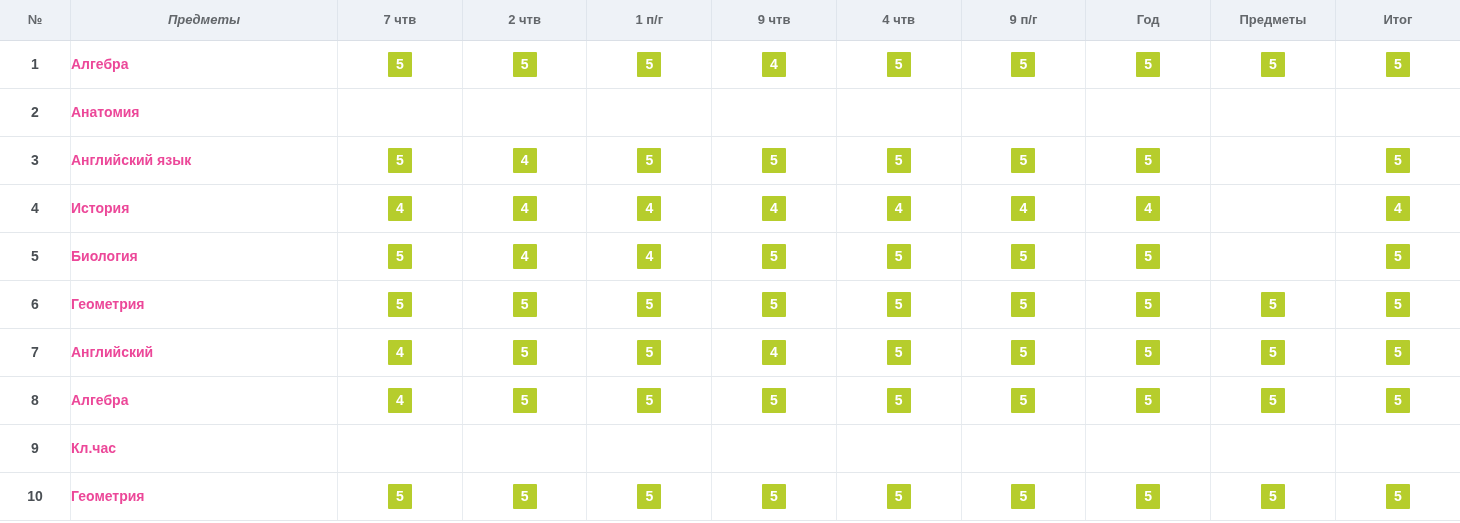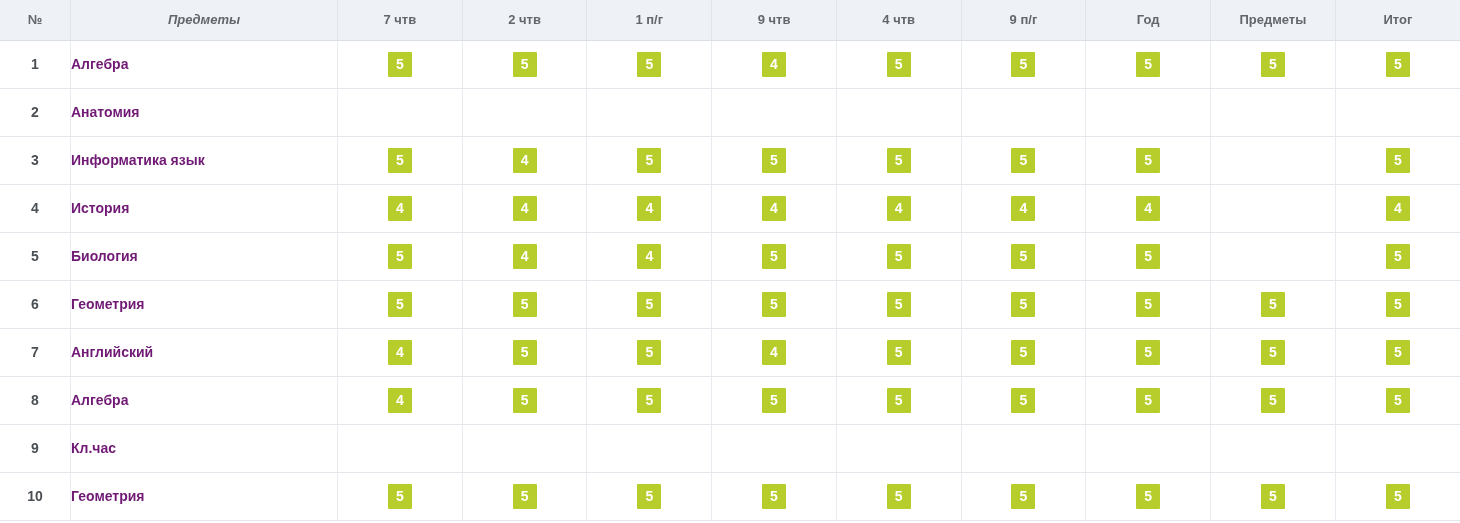--- a/index.html
+++ b/index.html
@@ -54,21 +54,21 @@
   }
   td.cell-subject{
     width:258px;
     padding-left:24px;
     font-size:14px;
     font-weight:bold;
     color:#4a9fd4;
     white-space:nowrap;
   }
   td.cell-subject .subject-link{
-    color:#701a75;
+    color:#ec4899;
     cursor:pointer;
     text-decoration:none;
   }
   td.cell-grade{
     text-align:center;
   }
   .grade-badge{
     display:inline-block;
     min-width:16px;
     padding:3px 4px 4px 4px;
@@ -123,21 +123,21 @@
         <td class="cell-grade"><span class="grade-empty"></span></td>
         <td class="cell-grade"><span class="grade-empty"></span></td>
         <td class="cell-grade"><span class="grade-empty"></span></td>
         <td class="cell-grade"><span class="grade-empty"></span></td>
         <td class="cell-grade"><span class="grade-empty"></span></td>
         <td class="cell-grade"><span class="grade-empty"></span></td>
         <td class="cell-grade"><span class="grade-empty"></span></td>
       </tr>
       <tr>
         <td class="cell-num">3</td>
-        <td class="cell-subject"><span class="subject-link">Информатика язык</span></td>
+        <td class="cell-subject"><span class="subject-link">Английский язык</span></td>
         <td class="cell-grade"><span class="grade-badge">5</span></td>
         <td class="cell-grade"><span class="grade-badge">4</span></td>
         <td class="cell-grade"><span class="grade-badge">5</span></td>
         <td class="cell-grade"><span class="grade-badge">5</span></td>
         <td class="cell-grade"><span class="grade-badge">5</span></td>
         <td class="cell-grade"><span class="grade-badge">5</span></td>
         <td class="cell-grade"><span class="grade-badge">5</span></td>
         <td class="cell-grade"><span class="grade-empty"></span></td>
         <td class="cell-grade"><span class="grade-badge">5</span></td>
       </tr>

